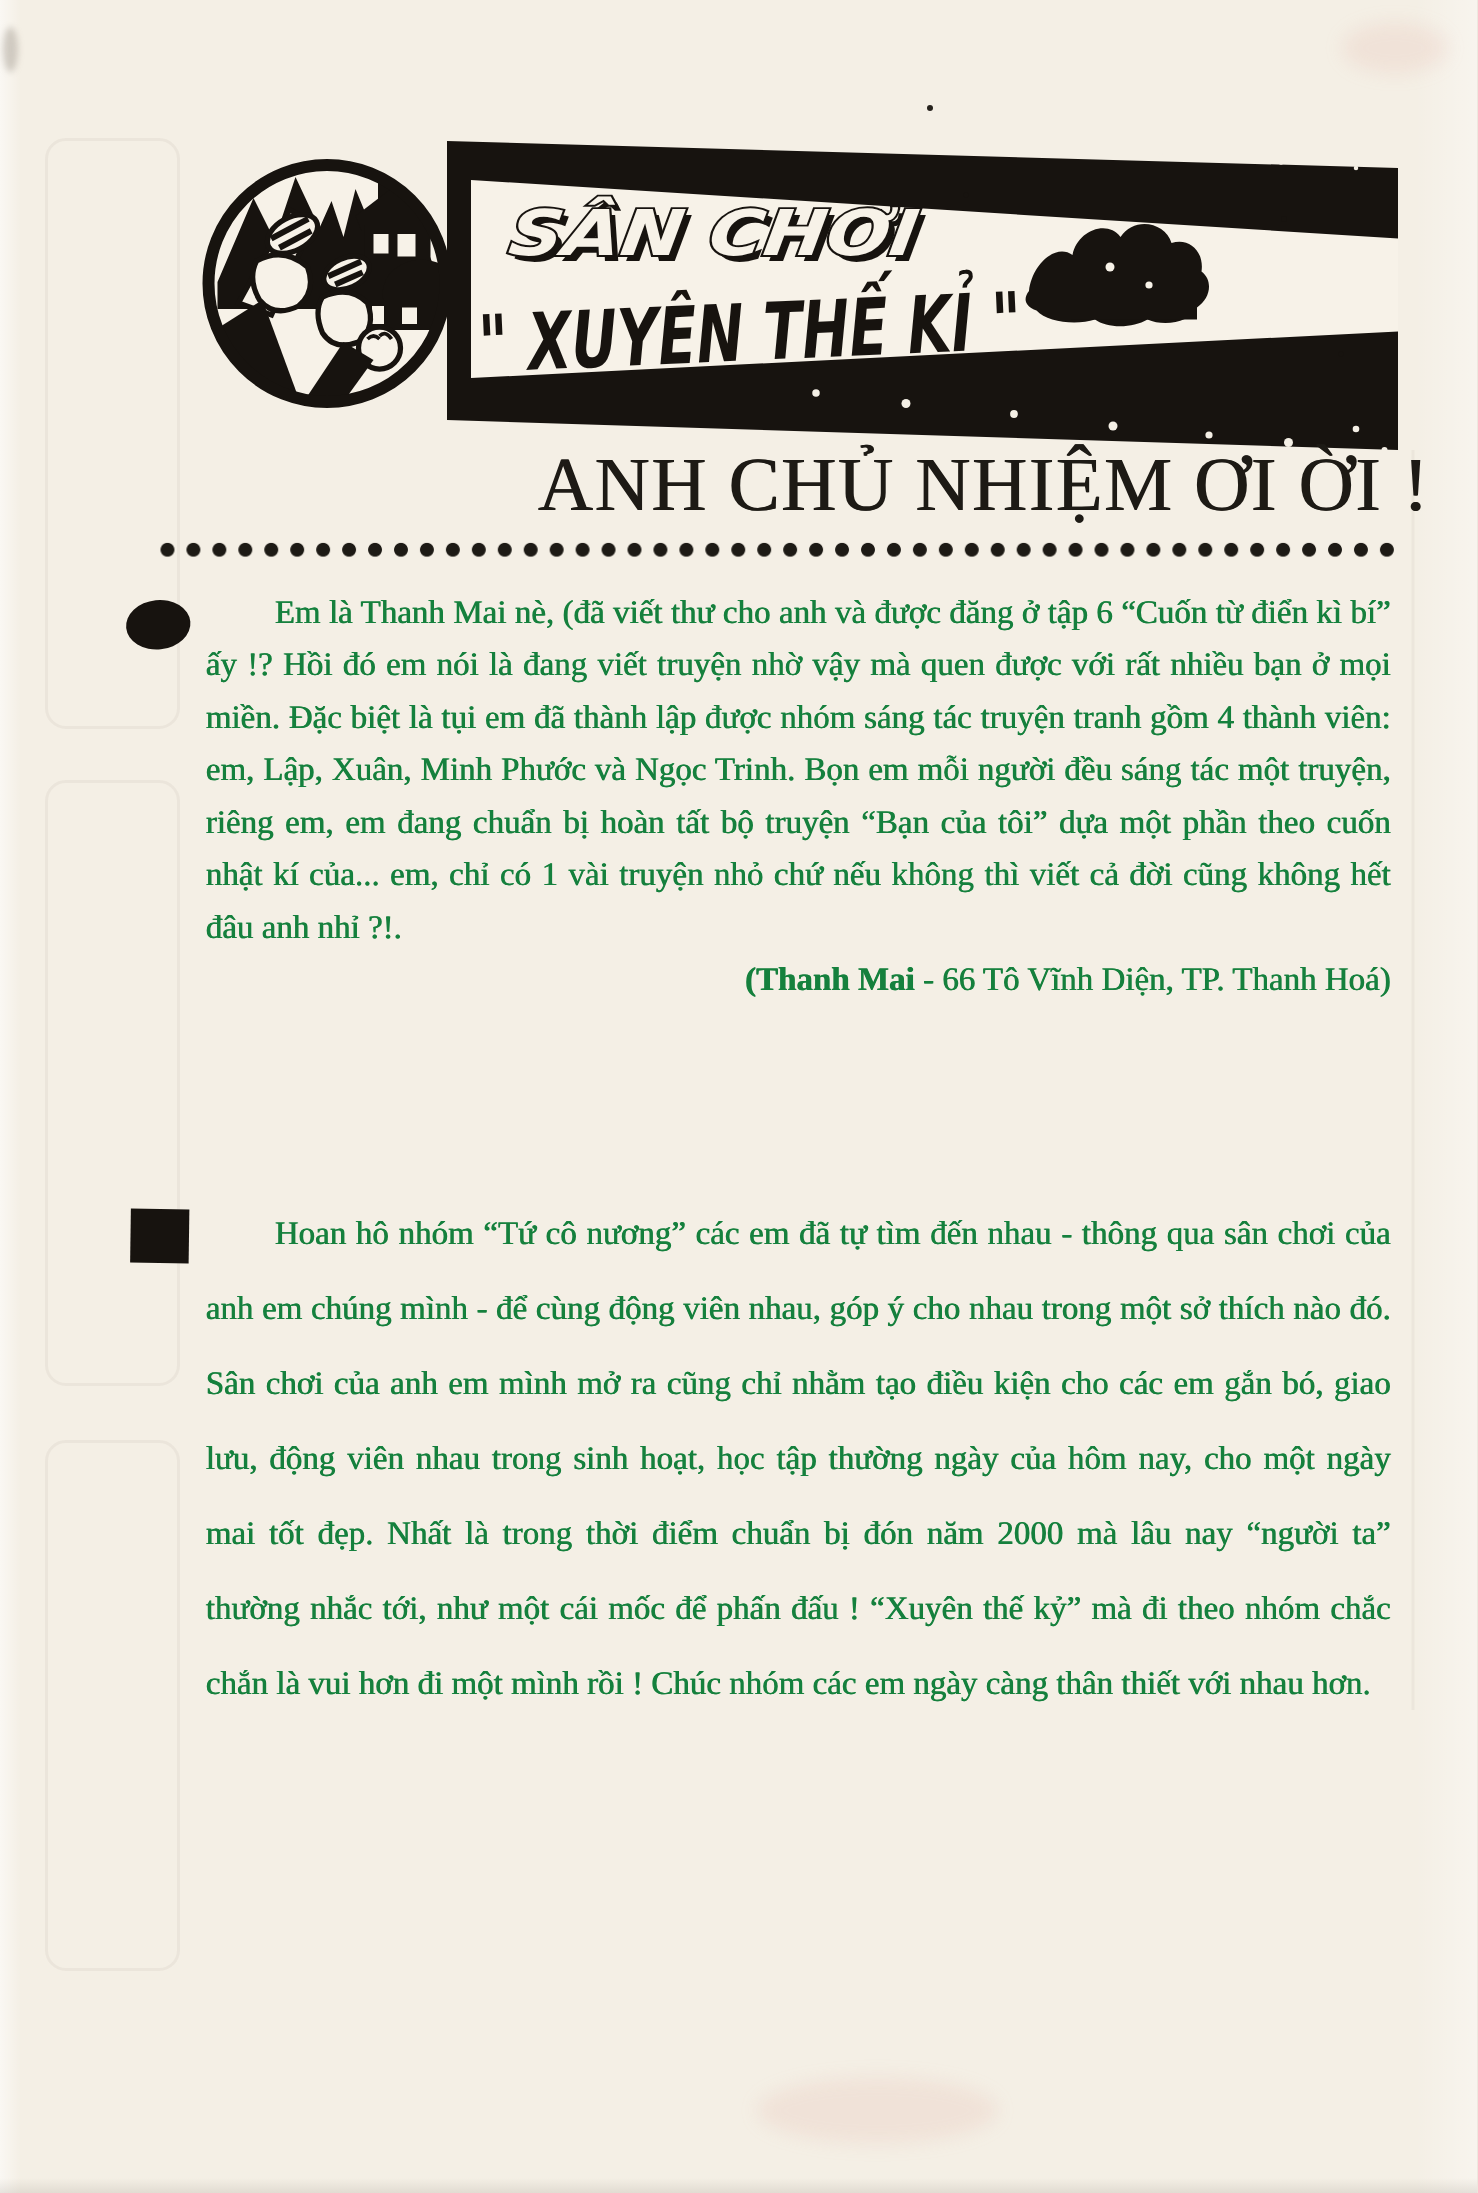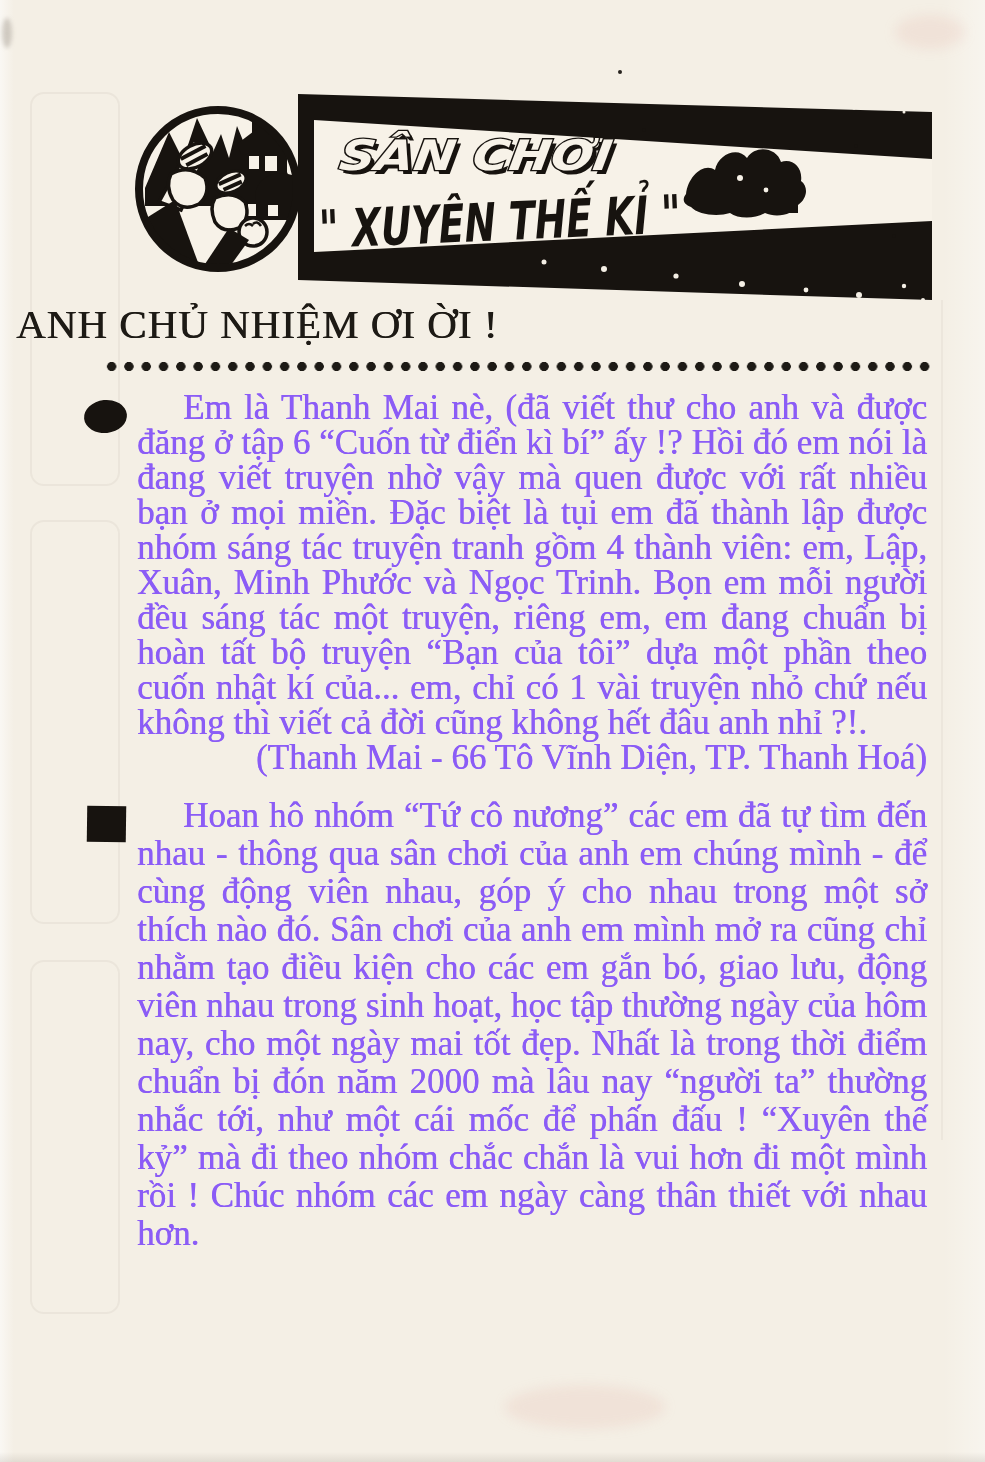--- a/index.html
+++ b/index.html
@@ -25,23 +25,23 @@
   .smudge-gray{background:rgba(120,108,95,.30);}
   .smudge-pink{background:rgba(225,160,150,.16);filter:blur(6px);}
   .speck{position:absolute;background:#26221d;border-radius:50%;}
 
   
   .logo{position:absolute;left:131px;top:102px;width:174px;height:174px;}
   .banner{position:absolute;left:294px;top:86px;width:652px;height:226px;}
 
   
   .title{
-    position:absolute;left:16px;top:294px;width:920px;
-    text-align:left;
-    font-size:41px;line-height:60px;
+    position:absolute;left:33px;top:294px;width:920px;
+    text-align:right;
+    font-size:51px;line-height:60px;
     letter-spacing:1px;
     color:#1d1a15;
     text-shadow:0.6px 0 0 currentColor;
     white-space:nowrap;
   }
   .dotted-divider{
     position:absolute;left:103px;top:360px;width:828px;height:13px;
     background-image:radial-gradient(circle at 50% 50%, #1d1a15 4.3px, rgba(0,0,0,0) 4.9px);
     background-size:17.3px 13px;
     background-repeat:repeat-x;
@@ -55,33 +55,33 @@
   }
   .bullet-square{
     position:absolute;left:87px;top:806px;width:39px;height:36px;
     background:#17130f;
     transform:rotate(.8deg);
   }
 
   
   .bodytext{
     position:absolute;left:137px;width:790px;
-    font-size:35px;
+    font-size:22px;
     text-align:justify;
-    color:#8b5cf6;
+    color:#15803d;
     text-shadow:0.45px 0 0 currentColor;
   }
   .letter-block{top:390px;line-height:35px;}
-  .reply-block{top:797px;line-height:38px;}
+  .reply-block{top:797px;line-height:50px;}
   .bodytext p{margin:0;text-indent:46px;}
   .signature{
     margin:0;text-align:right;text-indent:0;
     line-height:35px;
   }
-  .signature .sig-name{font-weight:normal;}
+  .signature .sig-name{font-weight:bold;}
 </style>
 </head>
 <body>
 
 <div class="page">
 
   <div class="edge-light-left"></div>
   <div class="edge-light-right"></div>
   <div class="edge-bottom"></div>
   <div class="ghost" style="left:30px;top:92px;width:86px;height:390px;"></div>

